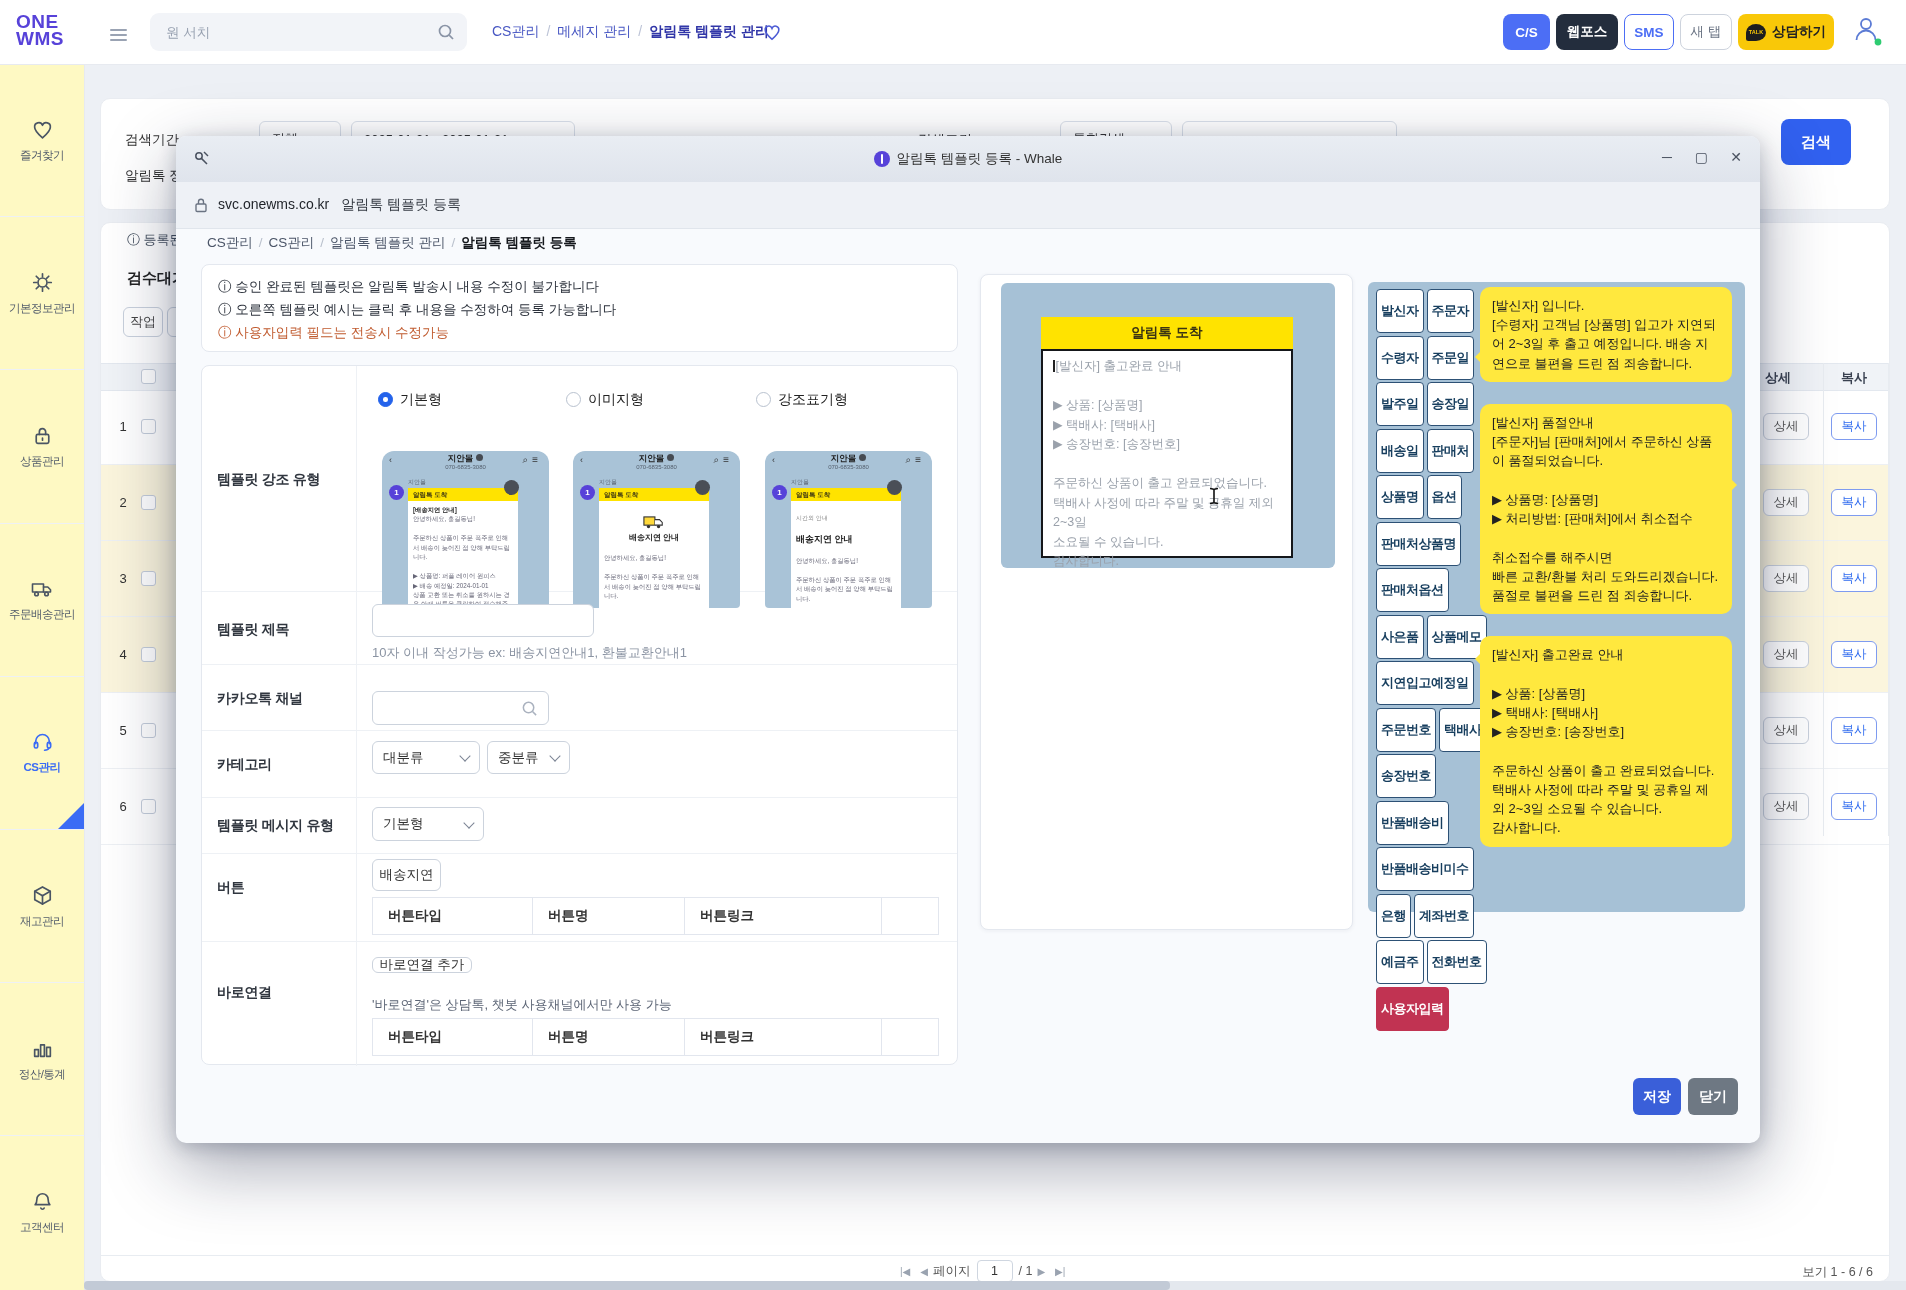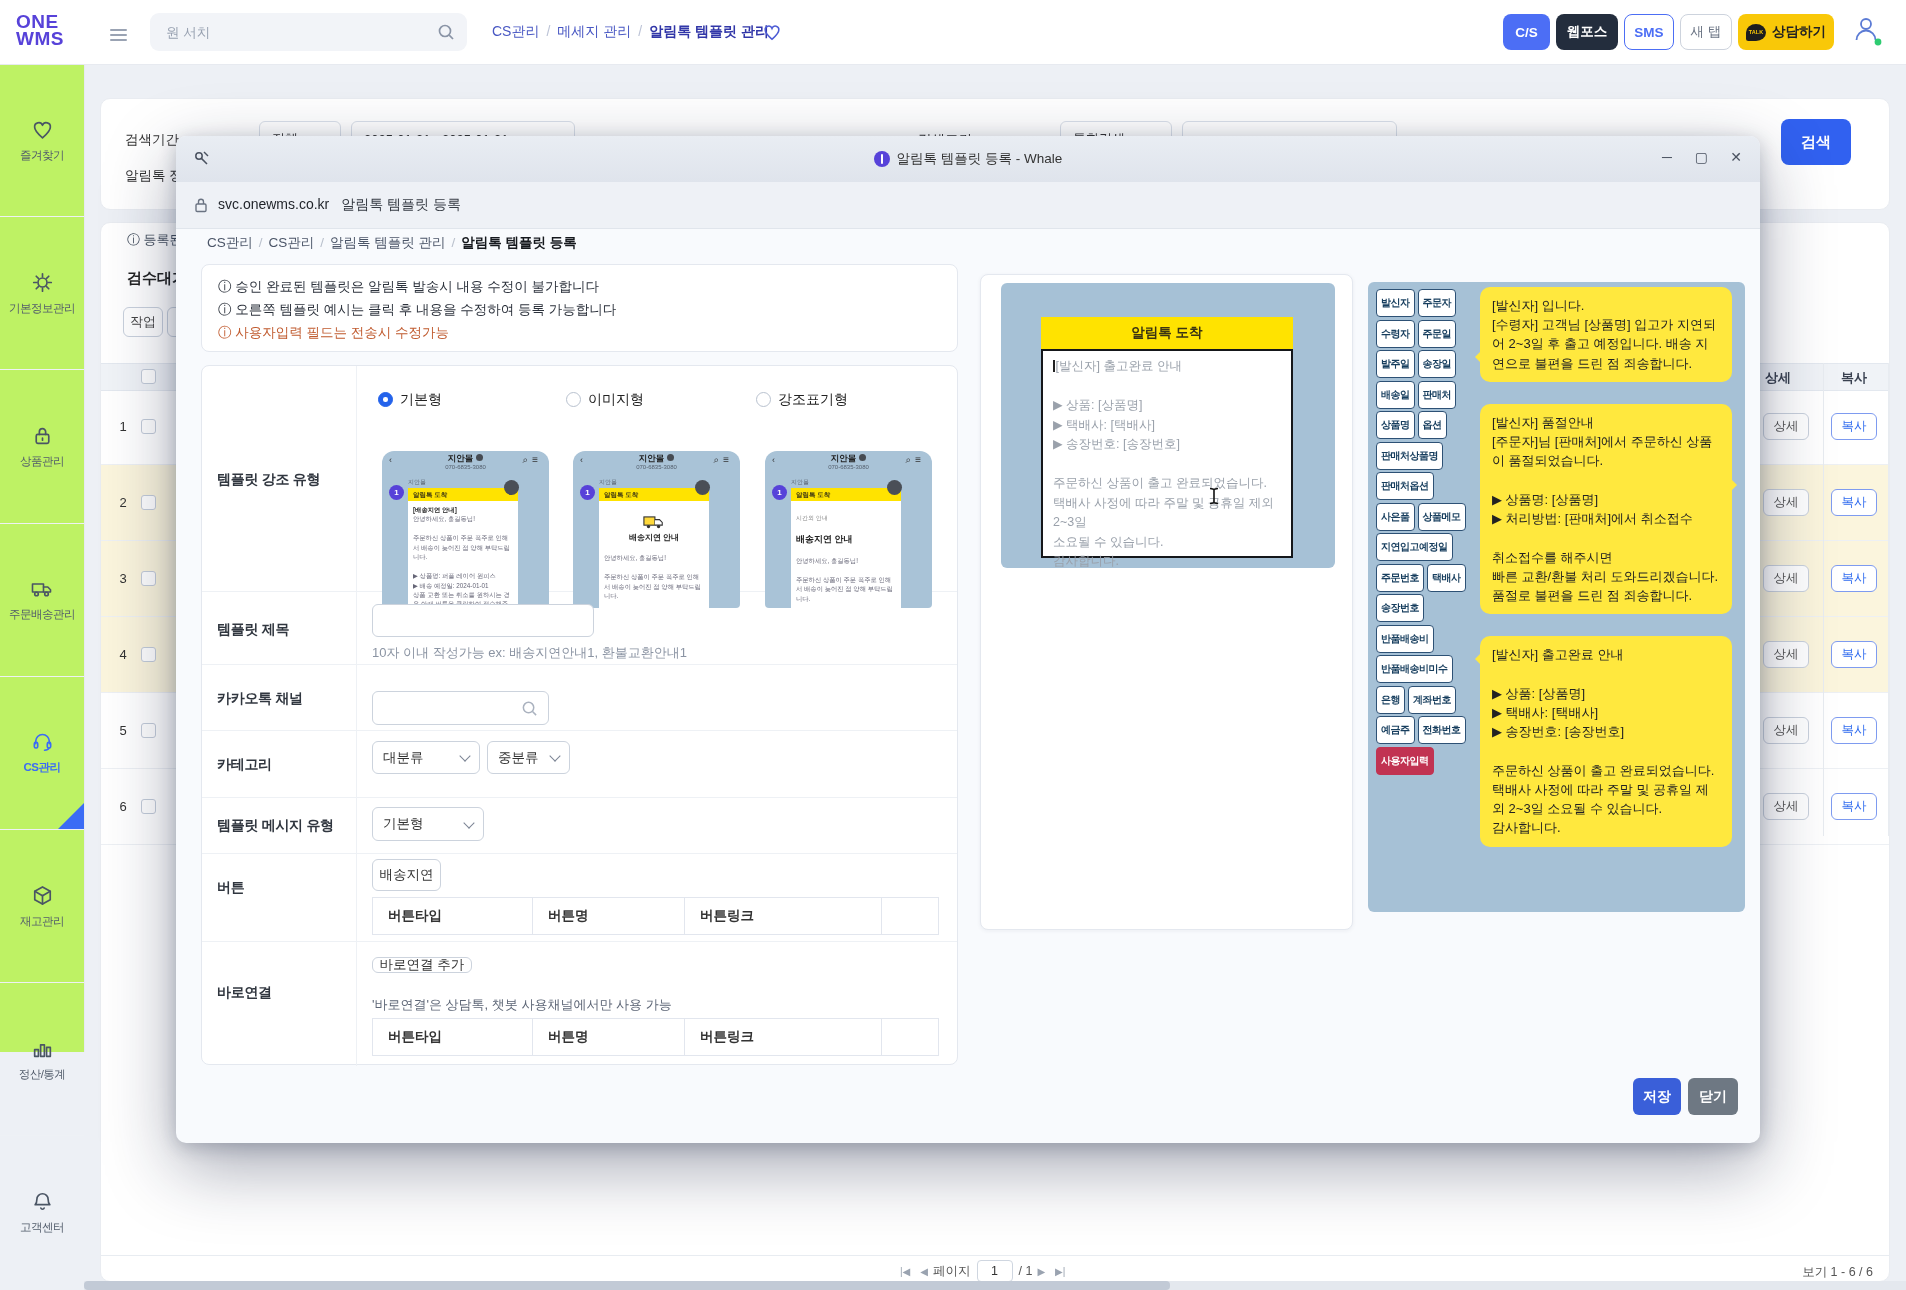--- a/index.html
+++ b/index.html
@@ -11,21 +11,21 @@
   .logo{position:absolute;left:16px;top:13px;font-weight:800;font-size:19px;line-height:17px;color:#5742d9;letter-spacing:.5px;}
   .hamb{position:absolute;left:110px;top:26px;width:17px;cursor:pointer;}
   .hamb i{display:block;height:2px;background:#9aa3b3;margin:3px 0;border-radius:1px;}
   .searchbox{position:absolute;left:150px;top:13px;width:317px;height:38px;background:#f2f4f8;border-radius:9px;}
   .searchbox .ph{position:absolute;left:16px;top:11px;font-size:13.5px;color:#97a0b0;}
   .crumb{position:absolute;left:492px;top:23px;font-size:14px;white-space:nowrap;}
   .crumb .c1{color:#4857c3;} .crumb .sep{color:#bcc3d6;margin:0 7px;} .crumb .c2{color:#3136a8;font-weight:bold;}
   .tb-btn{position:absolute;top:14px;height:36px;border-radius:8px;font-size:13.5px;font-weight:bold;
           display:flex;align-items:center;justify-content:center;box-sizing:border-box;cursor:pointer;}
   
-  .sidebar{position:absolute;left:0;top:64px;width:84px;height:988px;background:#bef264;border-right:1px solid #e7eaf0;z-index:4;}
+  .sidebar{position:absolute;left:0;top:64px;width:84px;height:1226px;background:#fef9c3;border-right:1px solid #e7eaf0;z-index:4;}
   .side-item{position:relative;height:152.2px;border-bottom:1px solid #eef1f5;display:flex;flex-direction:column;
              align-items:center;justify-content:center;gap:7px;cursor:pointer;}
   .side-item .lbl{font-size:11.5px;color:#525c6b;letter-spacing:-.5px;}
   .side-item svg{stroke:#4a5564;fill:none;stroke-width:1.6;stroke-linecap:round;stroke-linejoin:round;}
   .side-item.active .lbl{color:#3b6cf5;font-weight:bold;}
   .side-item.active svg{stroke:#3b6cf5;}
   .side-item.active::after{content:"";position:absolute;right:0;bottom:0;width:0;height:0;
              border-left:26px solid transparent;border-bottom:26px solid #3b6cf5;}
   
   .card{position:absolute;background:#fff;border:1px solid #e9ecf1;border-radius:10px;box-sizing:border-box;}
@@ -89,22 +89,22 @@
   .thumb .mtitle{font-weight:bold;color:#222;}
   
   .pv-banner{position:absolute;background:#ffe300;text-align:center;font-weight:bold;font-size:13.5px;color:#3a3413;}
   .pv-msg{position:absolute;background:#fff;border:2px solid #15171a;box-sizing:border-box;padding:6px 10px;
           font-size:12.5px;line-height:19.5px;color:#9aa1ab;white-space:pre-line;}
   .caret{display:inline-block;width:1.5px;height:12px;background:#222;vertical-align:-2px;margin-right:1px;}
   
   .varpanel{position:absolute;background:#a6c1d6;border-radius:6px;}
   .tagcol{position:absolute;left:8px;top:7px;width:100px;}
   .tag-row{display:flex;gap:3px;margin-bottom:2.5px;}
-  .tag{border:1.5px solid #2d5175;border-radius:4px;background:#fff;color:#173e5e;font-size:10px;font-weight:bold;
-       padding:6px 4px;letter-spacing:-.5px;white-space:nowrap;cursor:pointer;}
+  .tag{border:1.5px solid #2d5175;border-radius:4px;background:#fff;color:#173e5e;font-size:13px;font-weight:bold;
+       padding:12px 4px;letter-spacing:-.5px;white-space:nowrap;cursor:pointer;}
   .tag.tag-red{background:#c13352;border-color:#c13352;color:#fff;}
   .bubbles{position:absolute;left:112px;top:5px;width:252px;display:flex;flex-direction:column;gap:22px;}
   .bubble{position:relative;background:#ffe83e;border-radius:10px;padding:9px 12px;font-size:13px;line-height:1.48;
           color:#222;white-space:pre-line;box-sizing:border-box;cursor:pointer;}
   .bubble::after{content:"";position:absolute;width:0;height:0;border:9px solid transparent;}
   .bubble.tail-lb::after{left:-14px;bottom:16px;border-right-color:#ffe83e;}
   .bubble.tail-rt::after{right:-14px;top:72px;border-left-color:#ffe83e;}
   .bubble.tail-lt::after{left:-14px;top:14px;border-right-color:#ffe83e;}
   .mbtn{position:absolute;top:942px;height:37px;border:none;border-radius:6px;color:#fff;font-weight:bold;
         font-size:14px;display:flex;align-items:center;justify-content:center;cursor:pointer;}

